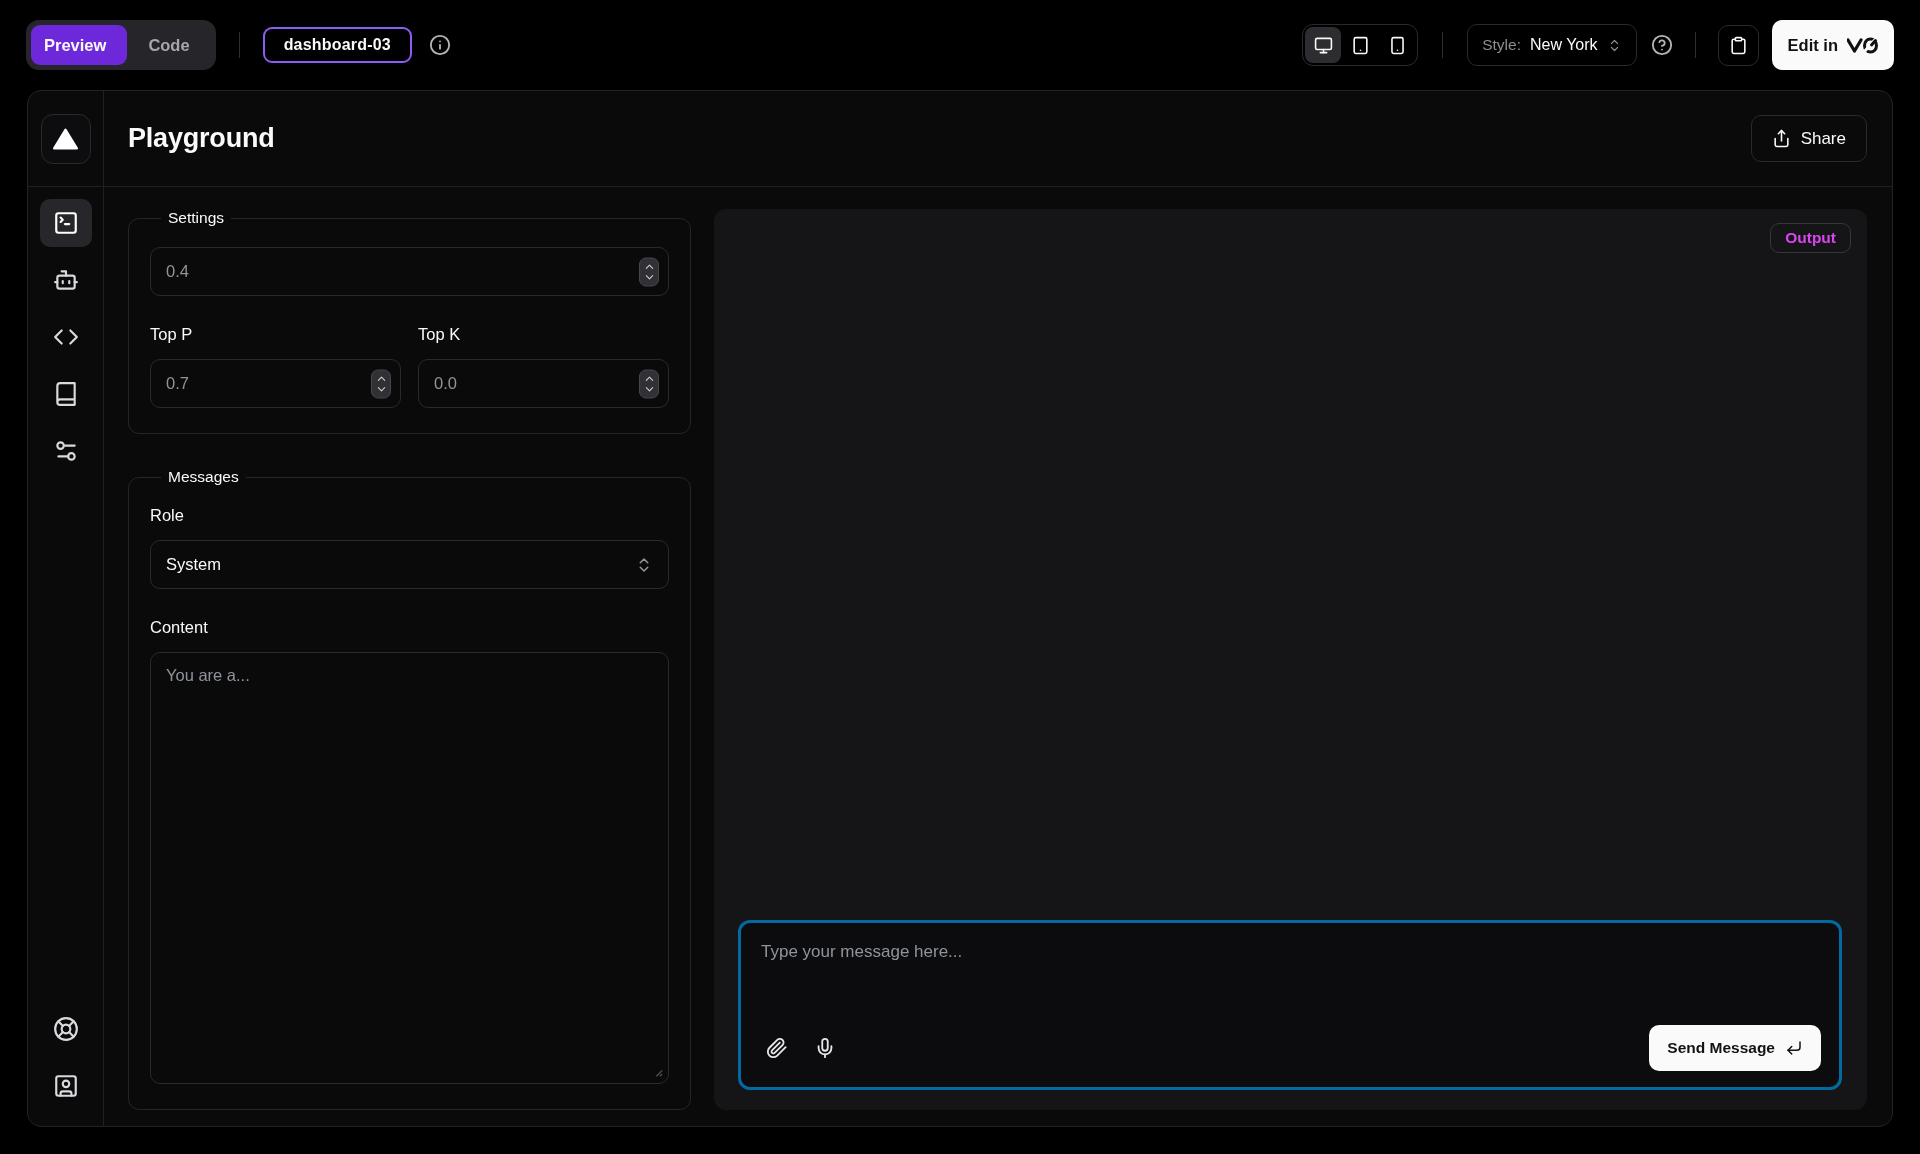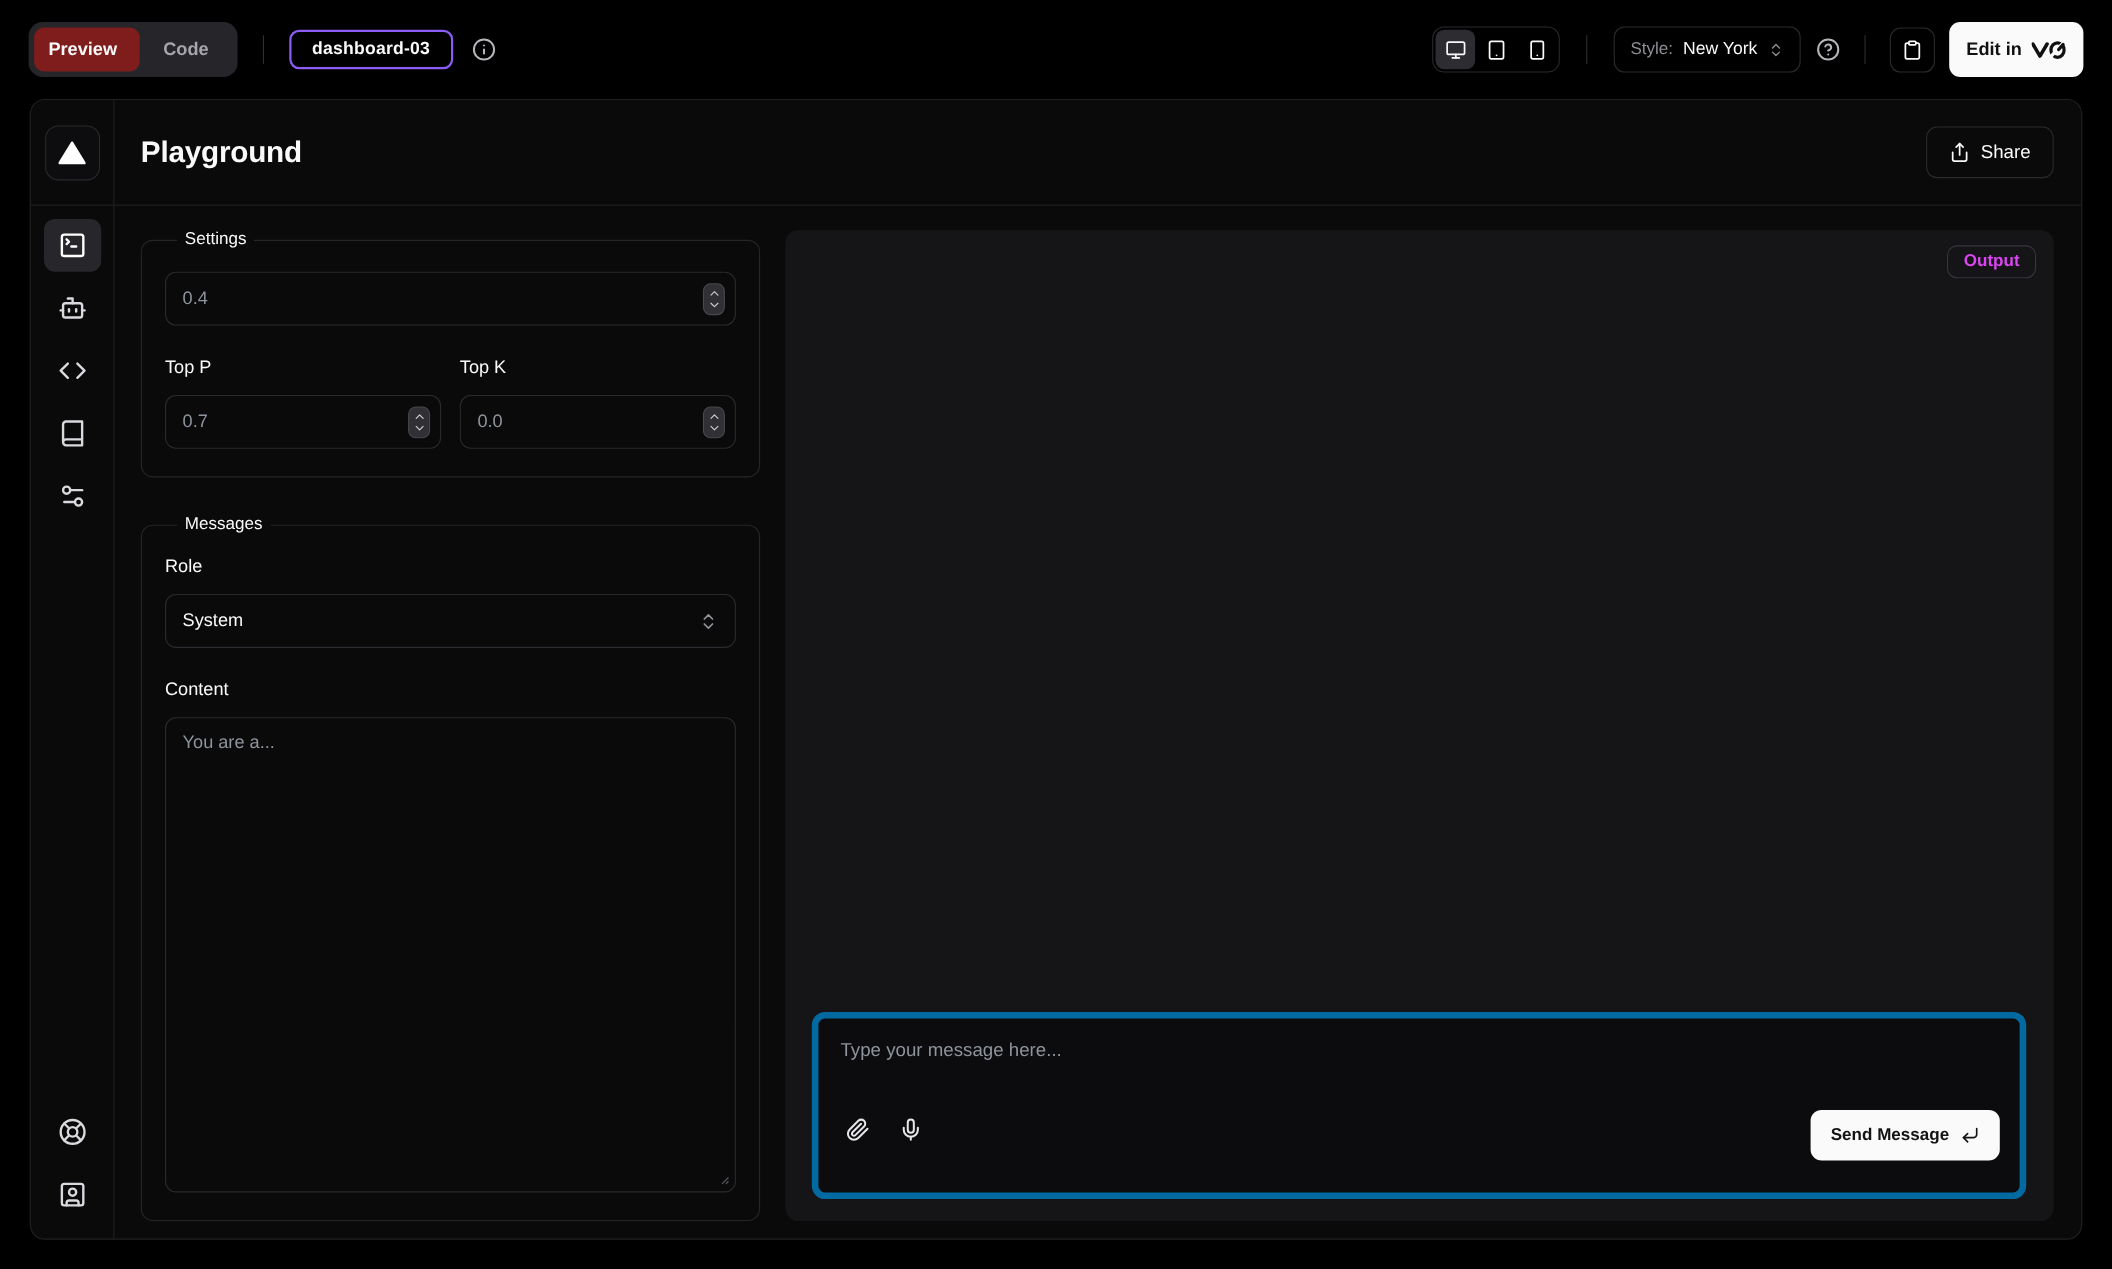--- a/index.html
+++ b/index.html
@@ -9,21 +9,21 @@
   svg { display:block; }
   .ic { stroke:currentColor; fill:none; stroke-width:2; stroke-linecap:round; stroke-linejoin:round; }
 
   
   .topbar { height:90px; display:flex; align-items:center; justify-content:space-between; padding:0 26px; }
   .tb-group { display:flex; align-items:center; }
 
   .seg { display:flex; align-items:center; background:#26262a; border-radius:13px; padding:5px; height:50px; }
   .seg-btn { height:40px; padding:0 21px; display:flex; align-items:center; border-radius:9px;
     font-size:16.5px; font-weight:600; color:#a6a6ad; cursor:pointer; }
-  .seg-btn.active { background:#7f1d1d; color:#fafafa;padding-left:13px; }
+  .seg-btn.active { background:#6d28d9; color:#fafafa;padding-left:13px; }
 
   .vsep { width:1px; height:26px; background:#2f2f33; }
   .vsep.m { margin:0 23px; }
 
   .block-badge { height:36px; padding:0 19px; display:flex; align-items:center; border:2px solid #8b5cf6;
     border-radius:9px; font-size:16px; font-weight:600; letter-spacing:.2px; color:#fafafa; }
 
   .icon-plain { background:none; border:none; color:#b4b4ba; display:flex; align-items:center; cursor:pointer; }
 
   .devices { display:flex; align-items:center; gap:1px; border:1px solid #2a2a2e; border-radius:11px; padding:2px; height:42px; }
@@ -95,24 +95,24 @@
   .area { width:100%; min-height:210px; border:1px solid #2a2a2e; border-radius:10px; background:none; resize:none;
     padding:13px 15px; color:#fafafa; font-size:16.5px; font-family:inherit; outline:none; }
   .resize-handle { position:absolute; right:5px; bottom:6px; color:#56565c; }
 
   
   .out-panel { position:relative; flex:1; background:#151518; border-radius:12px; }
   .out-badge { position:absolute; top:14px; right:16px; border:1px solid #35353b; border-radius:9px;
     padding:5px 14px; font-size:15.5px; font-weight:600; color:#d946ef; }
 
   .composer { position:absolute; left:24px; right:25px; bottom:20px; height:170px; background:#0c0c0e;
-    border:6px solid #0369a1; border-radius:12px; padding:14px 18px 29px; display:flex; flex-direction:column; }
+    border:3px solid #0369a1; border-radius:12px; padding:14px 18px 16px; display:flex; flex-direction:column; }
   .composer-input { flex:1; background:none; border:none; resize:none; outline:none; color:#fafafa;
     font-size:17px; font-family:inherit; padding:5px 0 0 2px; }
-  .composer-row { display:flex; gap:12px; }
+  .composer-row { display:flex; align-items:center; gap:12px; }
   .tool-btn { width:36px; height:36px; display:flex; align-items:center; justify-content:center; background:none;
     border:none; border-radius:8px; color:#e6e6ea; cursor:pointer; }
   .send-btn { margin-left:auto; height:46px; padding:0 18px; background:#fafafa; color:#131316; border:none;
     border-radius:10px; display:flex; align-items:center; gap:10px; font-size:15.5px; font-weight:600; cursor:pointer; }
 </style>
 </head>
 <body>
 
 <div class="topbar">
   <div class="tb-group">

